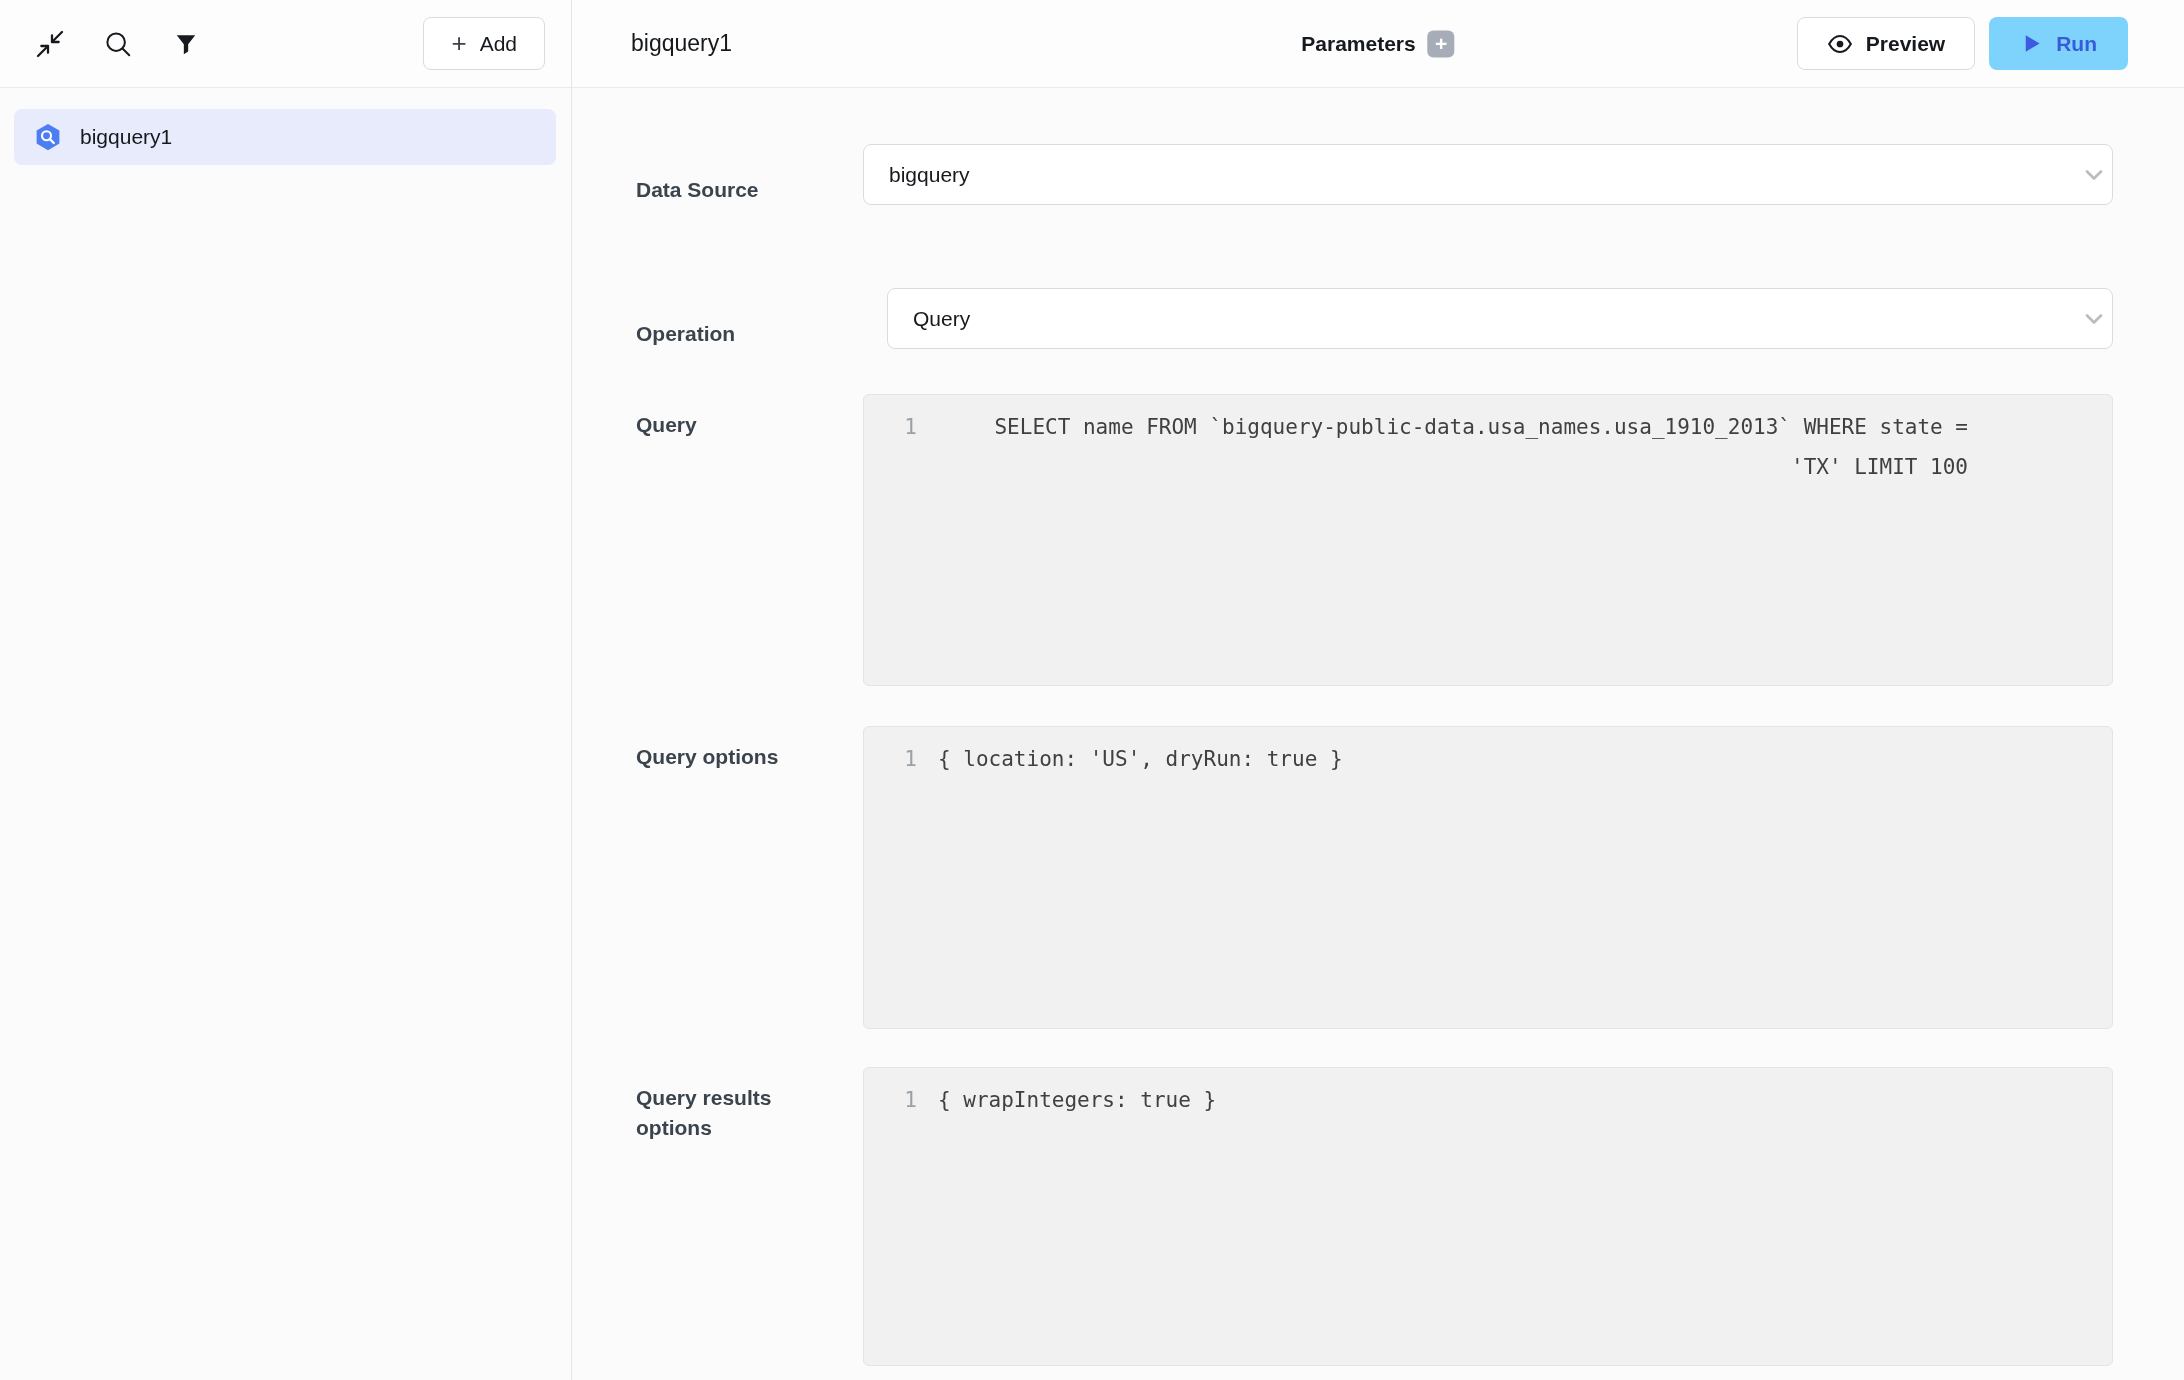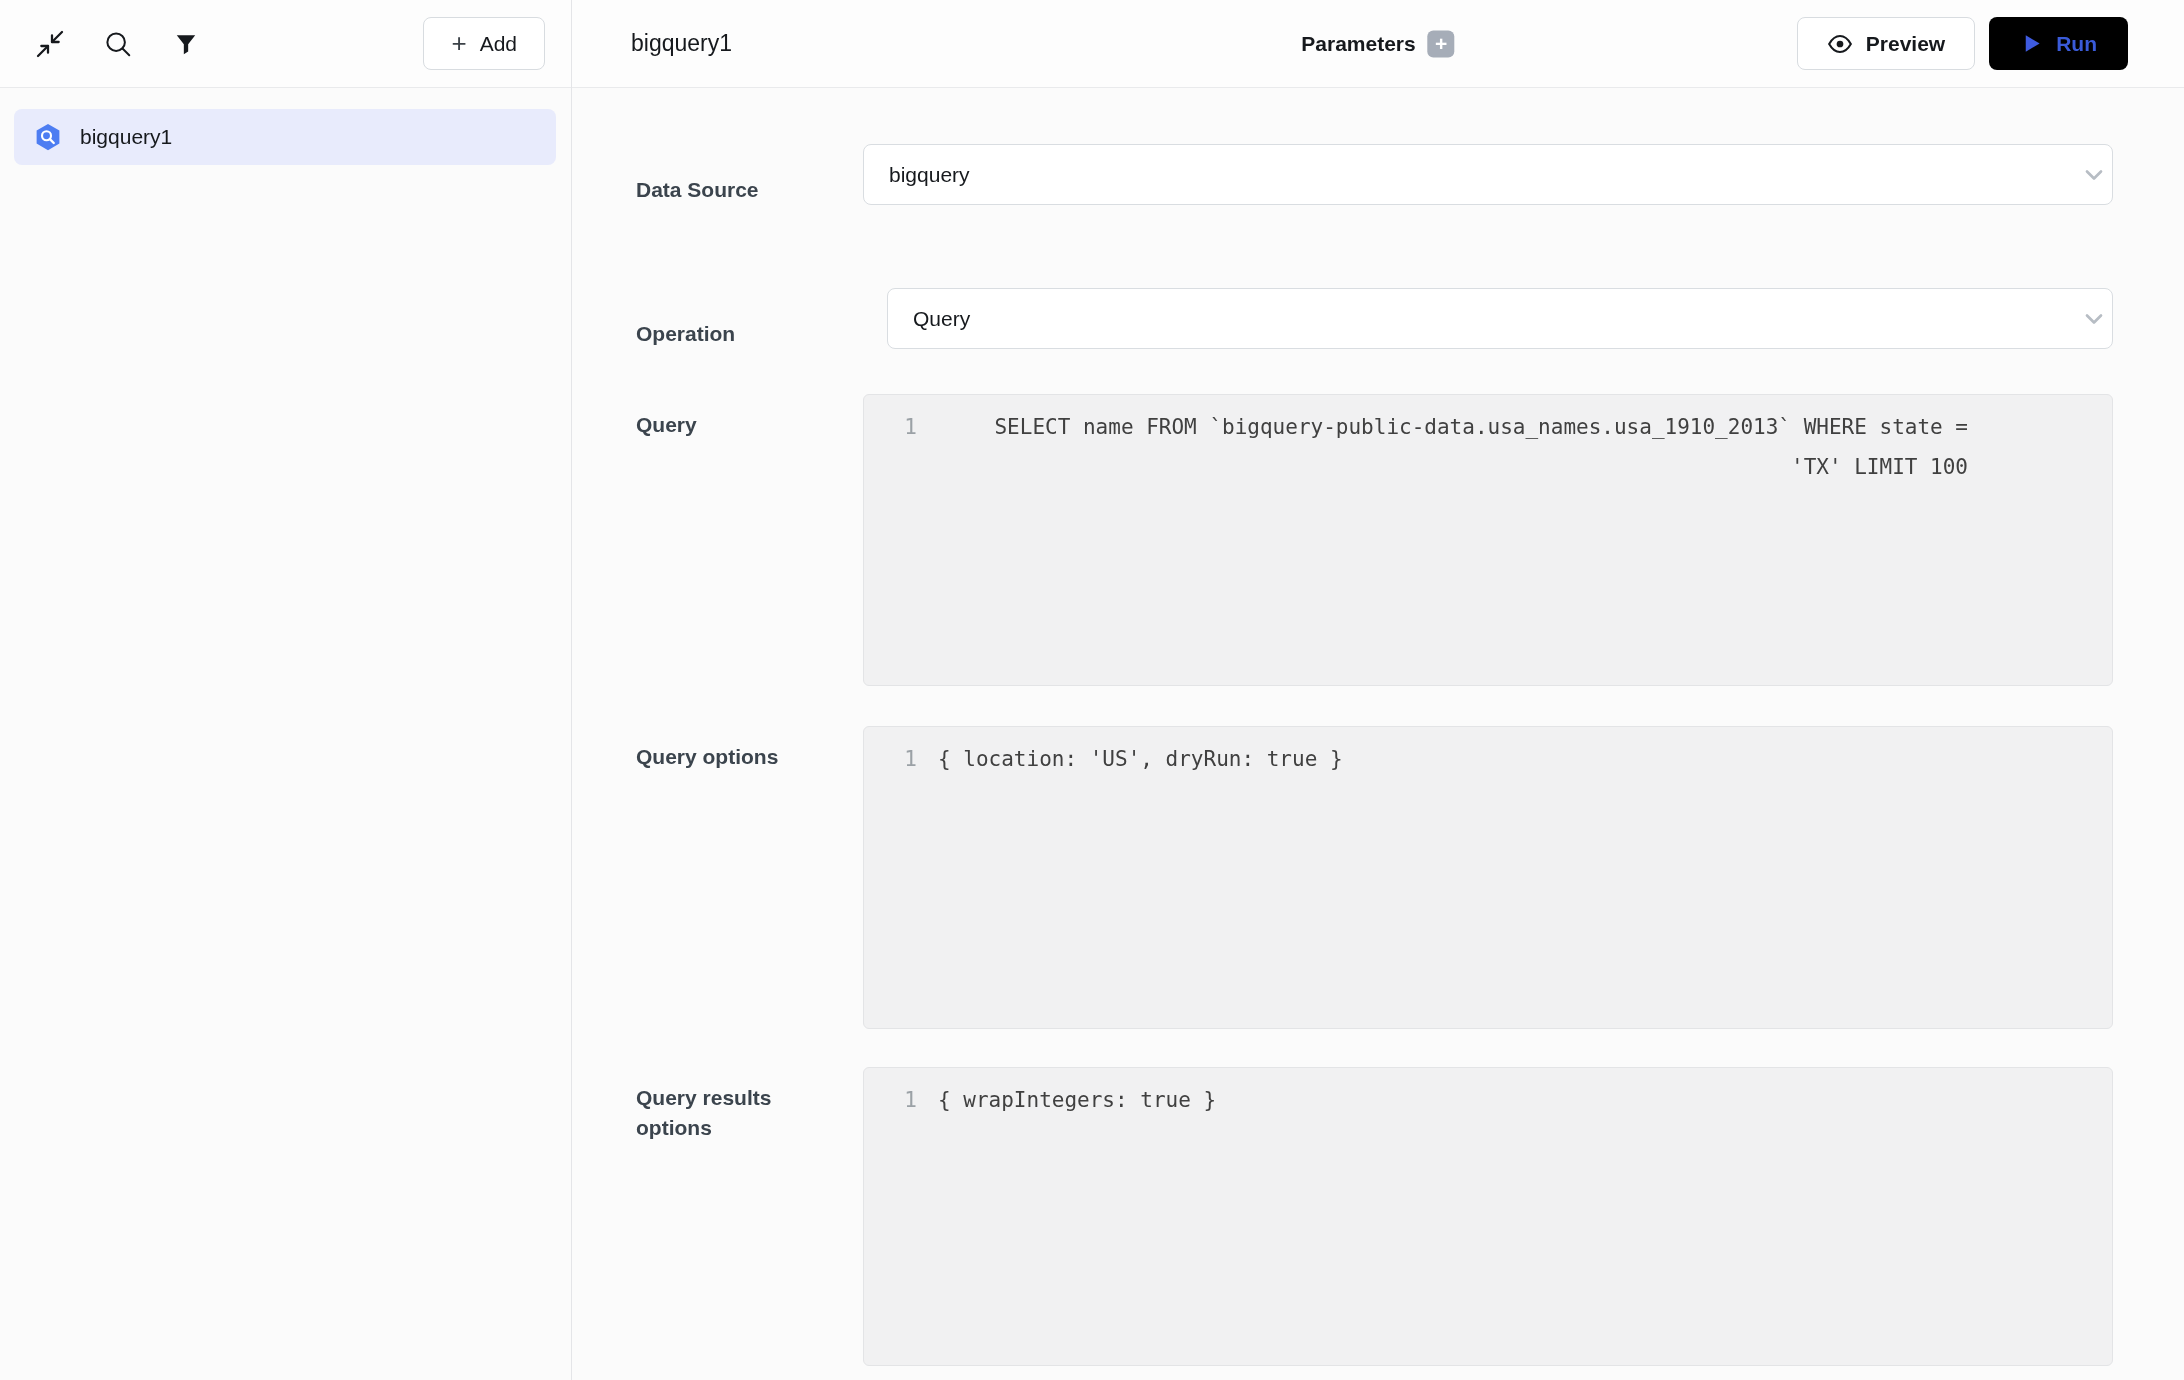--- a/index.html
+++ b/index.html
@@ -87,21 +87,21 @@
     height: 53px; padding: 0 29px;
     background: #ffffff;
     border: 1px solid #d8dce0; border-radius: 8px;
     font-family: "Liberation Sans", sans-serif;
     font-size: 21px; font-weight: 600; color: #16191d;
     cursor: pointer;
   }
   .run-btn {
     display: flex; align-items: center; gap: 13px;
     height: 53px; padding: 0 31px;
-    background: #000000;
+    background: #7dd3fc;
     border: none; border-radius: 8px;
     font-family: "Liberation Sans", sans-serif;
     font-size: 21px; font-weight: 600; color: #3a5bd9;
     cursor: pointer;
   }
 
   
   .form { flex: 1; overflow: hidden; padding: 56px 71px 0 64px; }
   .form-row { display: flex; }
   .form-row.center { align-items: flex-end; }

